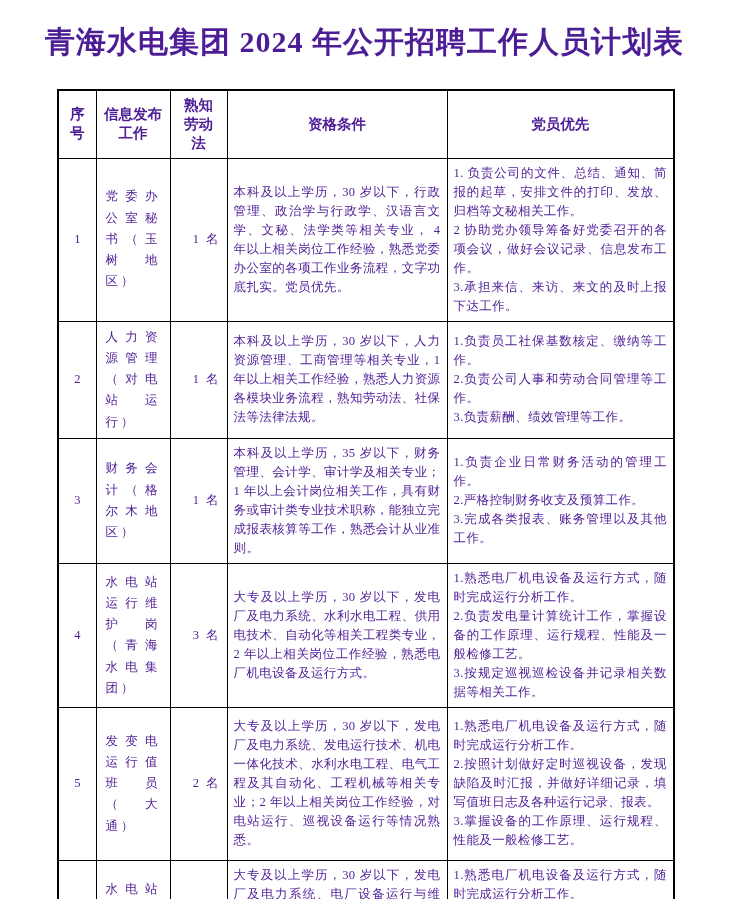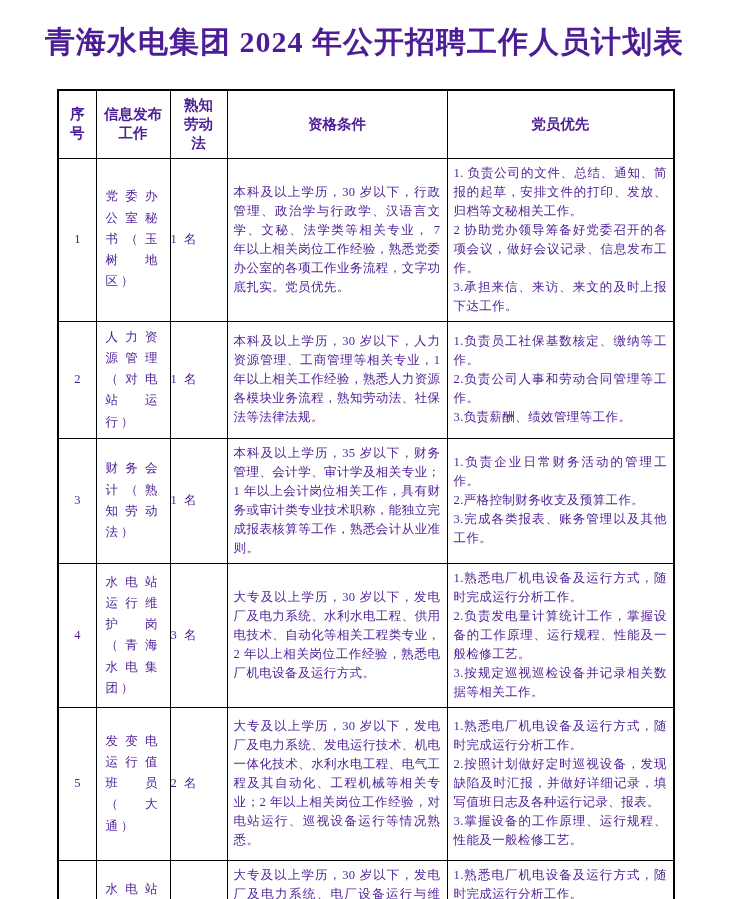--- a/index.html
+++ b/index.html
@@ -55,22 +55,22 @@
     text-align: center;
   }
   td.c-pos {
     text-align: justify;
     text-align-last: left;
     letter-spacing: 3px;
     padding: 5px 9px;
     line-height: 1.7;
   }
   td.c-count {
-    text-align: left;
-    padding-left: 0;
+    text-align: right;
+    padding-left: 20px;
     letter-spacing: 2px;
   }
   td.c-qual, td.c-duty {
     text-align: justify;
     white-space: pre-line;
     letter-spacing: 0.4px;
   }
   tr.r1 td { height: 138px; }
   tr.r2 td { height: 108px; }
   tr.r3 td { height: 106px; }
@@ -99,37 +99,37 @@
         <th>熟知劳动法</th>
         <th>资格条件</th>
         <th>党员优先</th>
       </tr>
     </thead>
     <tbody>
       <tr class="r1">
         <td class="c-no">1</td>
         <td class="c-pos">党委办公室秘书（玉树地区）</td>
         <td class="c-count">1 名</td>
-        <td class="c-qual">本科及以上学历，30 岁以下，行政管理、政治学与行政学、汉语言文学、文秘、法学类等相关专业， 7 年以上相关岗位工作经验，熟悉党委办公室的各项工作业务流程，文字功底扎实。党员优先。</td>
+        <td class="c-qual">本科及以上学历，30 岁以下，行政管理、政治学与行政学、汉语言文学、文秘、法学类等相关专业， 4 年以上相关岗位工作经验，熟悉党委办公室的各项工作业务流程，文字功底扎实。党员优先。</td>
         <td class="c-duty">1. 负责公司的文件、总结、通知、简报的起草，安排文件的打印、发放、归档等文秘相关工作。
 2 协助党办领导筹备好党委召开的各项会议，做好会议记录、信息发布工作。
 3.承担来信、来访、来文的及时上报下达工作。</td>
       </tr>
       <tr class="r2">
         <td class="c-no">2</td>
         <td class="c-pos">人力资源管理（对电站运行）</td>
         <td class="c-count">1 名</td>
         <td class="c-qual">本科及以上学历，30 岁以下，人力资源管理、工商管理等相关专业，1 年以上相关工作经验，熟悉人力资源各模块业务流程，熟知劳动法、社保法等法律法规。</td>
         <td class="c-duty">1.负责员工社保基数核定、缴纳等工作。
 2.负责公司人事和劳动合同管理等工作。
 3.负责薪酬、绩效管理等工作。</td>
       </tr>
       <tr class="r3">
         <td class="c-no">3</td>
-        <td class="c-pos">财务会计（熟知劳动法）</td>
+        <td class="c-pos">财务会计（格尔木地区）</td>
         <td class="c-count">1 名</td>
         <td class="c-qual">本科及以上学历，35 岁以下，财务管理、会计学、审计学及相关专业； 1 年以上会计岗位相关工作，具有财务或审计类专业技术职称，能独立完成报表核算等工作，熟悉会计从业准则。</td>
         <td class="c-duty">1.负责企业日常财务活动的管理工作。
 2.严格控制财务收支及预算工作。
 3.完成各类报表、账务管理以及其他工作。</td>
       </tr>
       <tr class="r4">
         <td class="c-no">4</td>
         <td class="c-pos">水电站运行维护岗（青海水电集团）</td>
         <td class="c-count">3 名</td>

